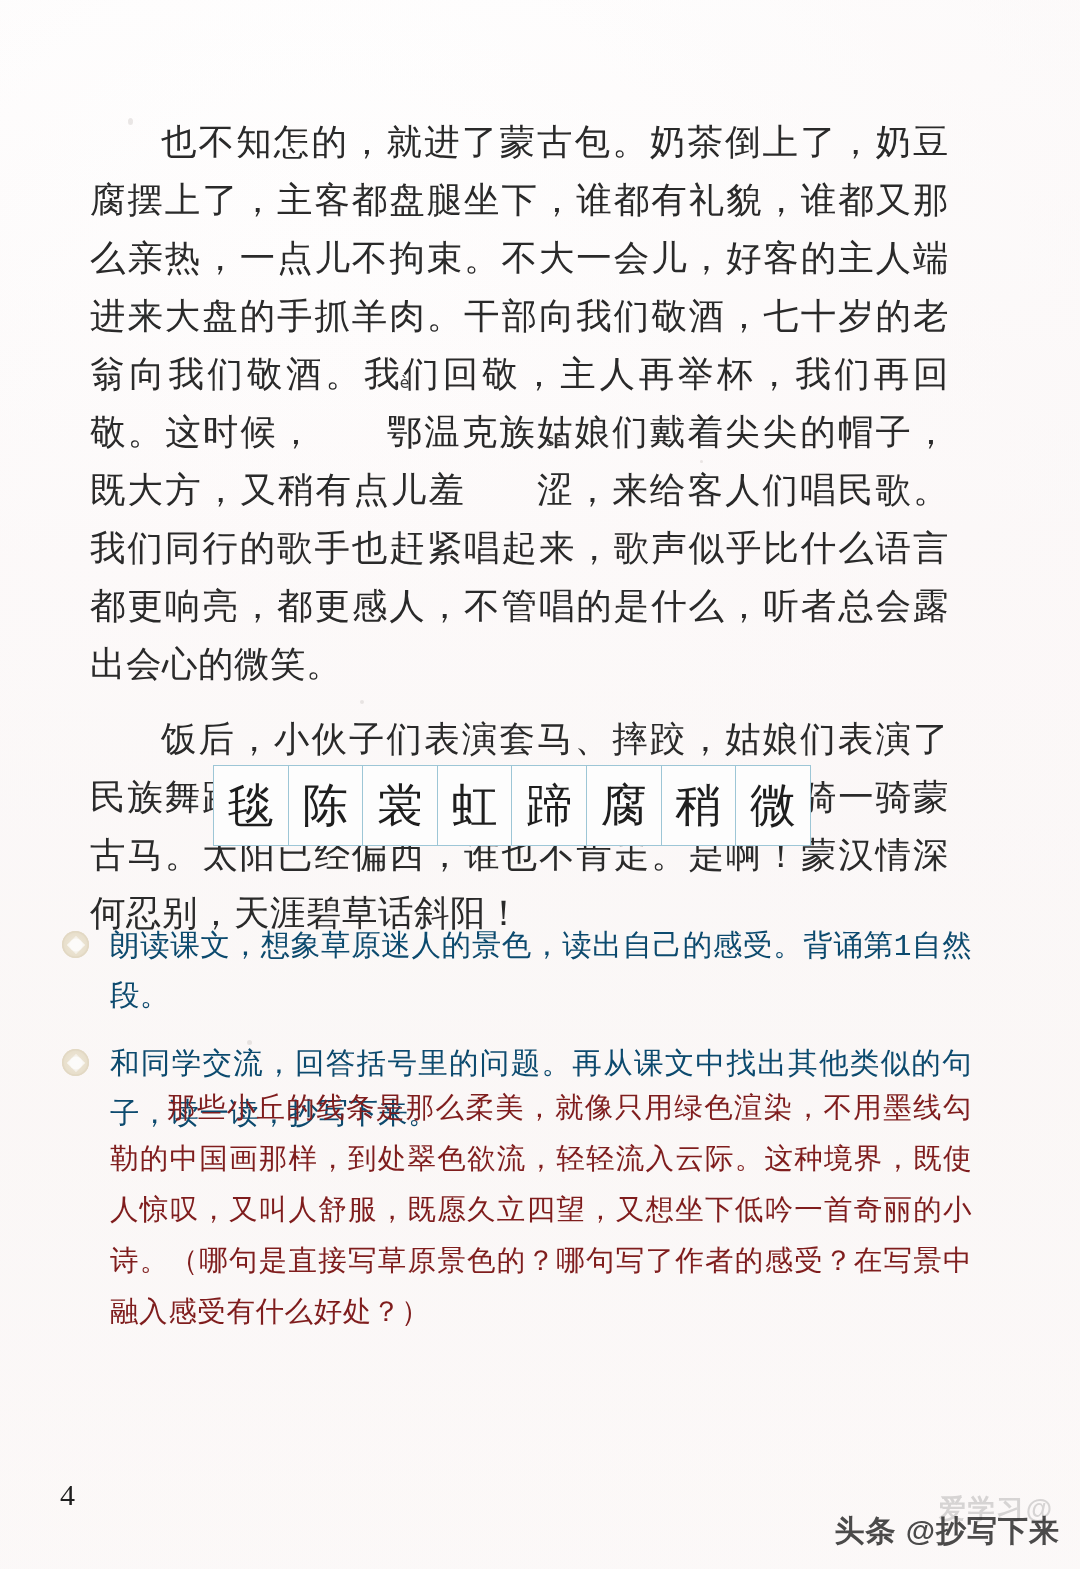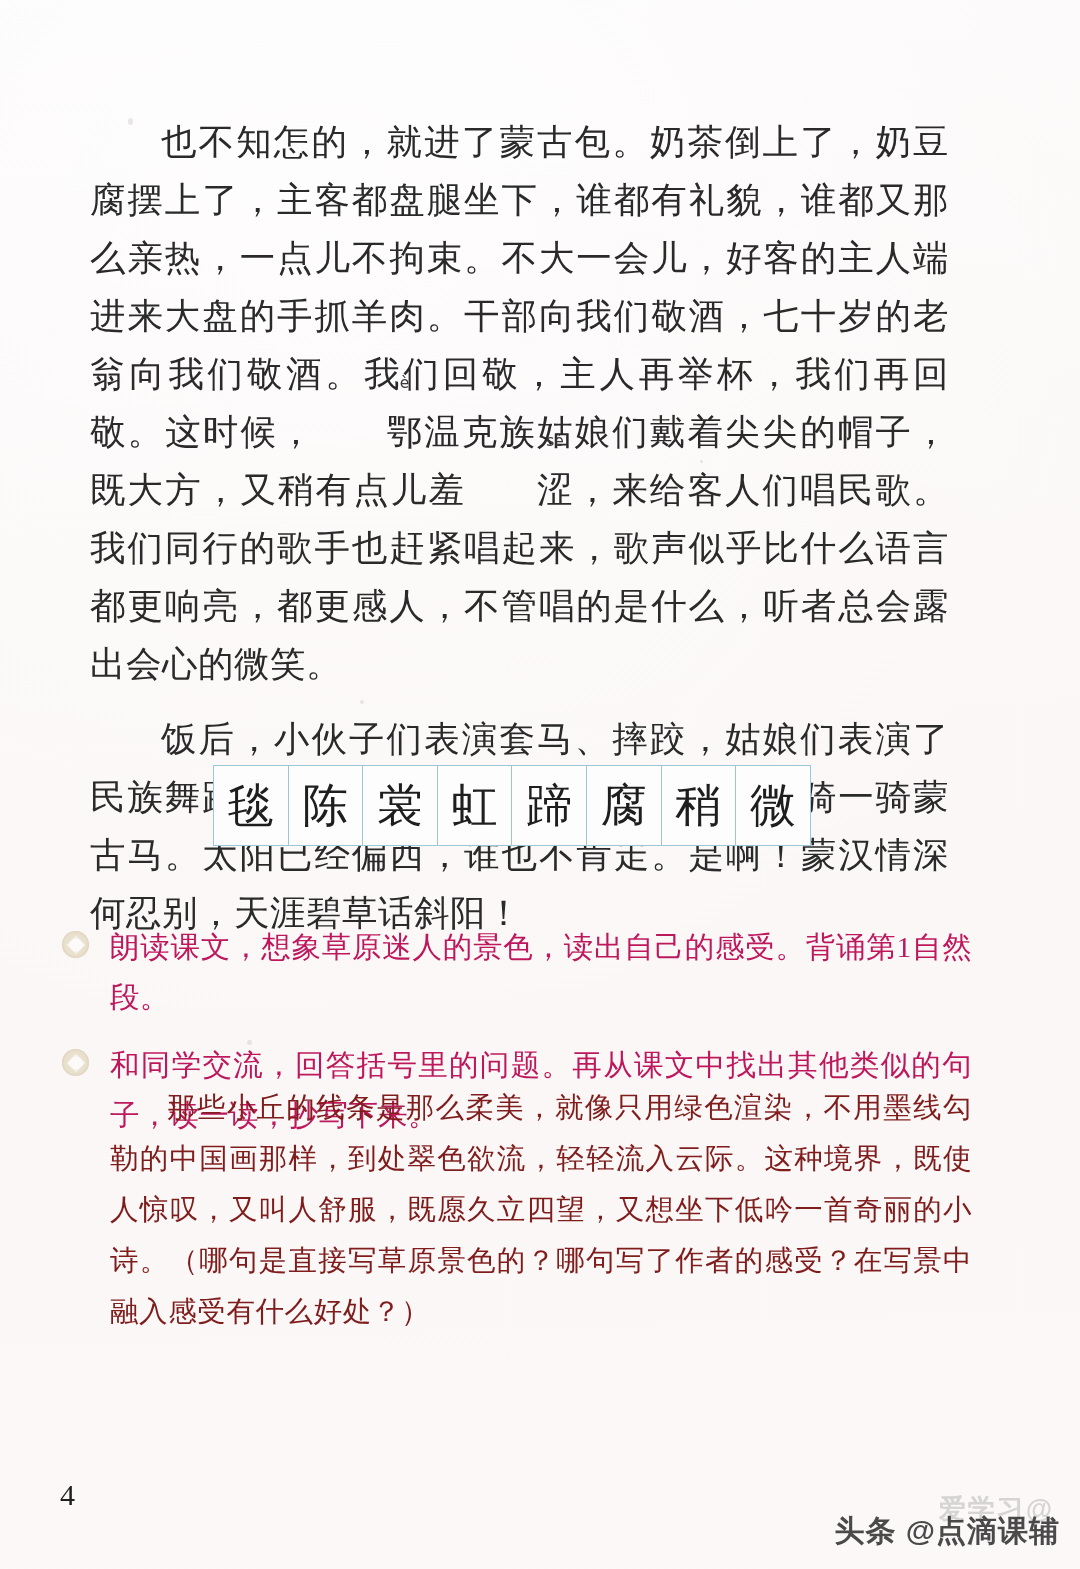--- a/index.html
+++ b/index.html
@@ -127,24 +127,25 @@
     position: absolute;
     left: 50%; top: 50%;
     width: 13px; height: 13px;
     transform: translate(-50%, -50%) rotate(-45deg);
     border-radius: 50% 0 50% 0;
     background: rgba(255,255,255,0.55);
   }
   .ex-text {
     font-size: 29.5px;
     line-height: 50px;
-    color: #be185d;
+    color: #0c4a6e;
     text-align: justify;
     text-justify: inter-character;
     letter-spacing: 0.3px;
+    font-family: Liberation Mono, monospace;
   }
 
   
   #excerpt {
     position: absolute;
     left: 110px;
     top: 1082px;
     width: 862px;
     font-size: 28.5px;
     line-height: 51px;
@@ -264,16 +265,16 @@
 
 
   </div>
 
   <div id="excerpt">那些小丘的线条是那么柔美，就像只用绿色渲染，不用墨线勾勒的中国画那样，到处翠色欲流，轻轻流入云际。这种境界，既使人惊叹，又叫人舒服，既愿久立四望，又想坐下低吟一首奇丽的小诗。（哪句是直接写草原景色的？哪句写了作者的感受？在写景中融入感受有什么好处？）</div>
 
   <div id="page-number">4</div>
 
   <div id="watermark">
     <div class="wm-ghost">爱学习@</div>
-    <div class="wm-main">头条 @点滴课辅</div>
+    <div class="wm-main">头条 @抄写下来</div>
   </div>
 
 </div>
 
 </body></html>

